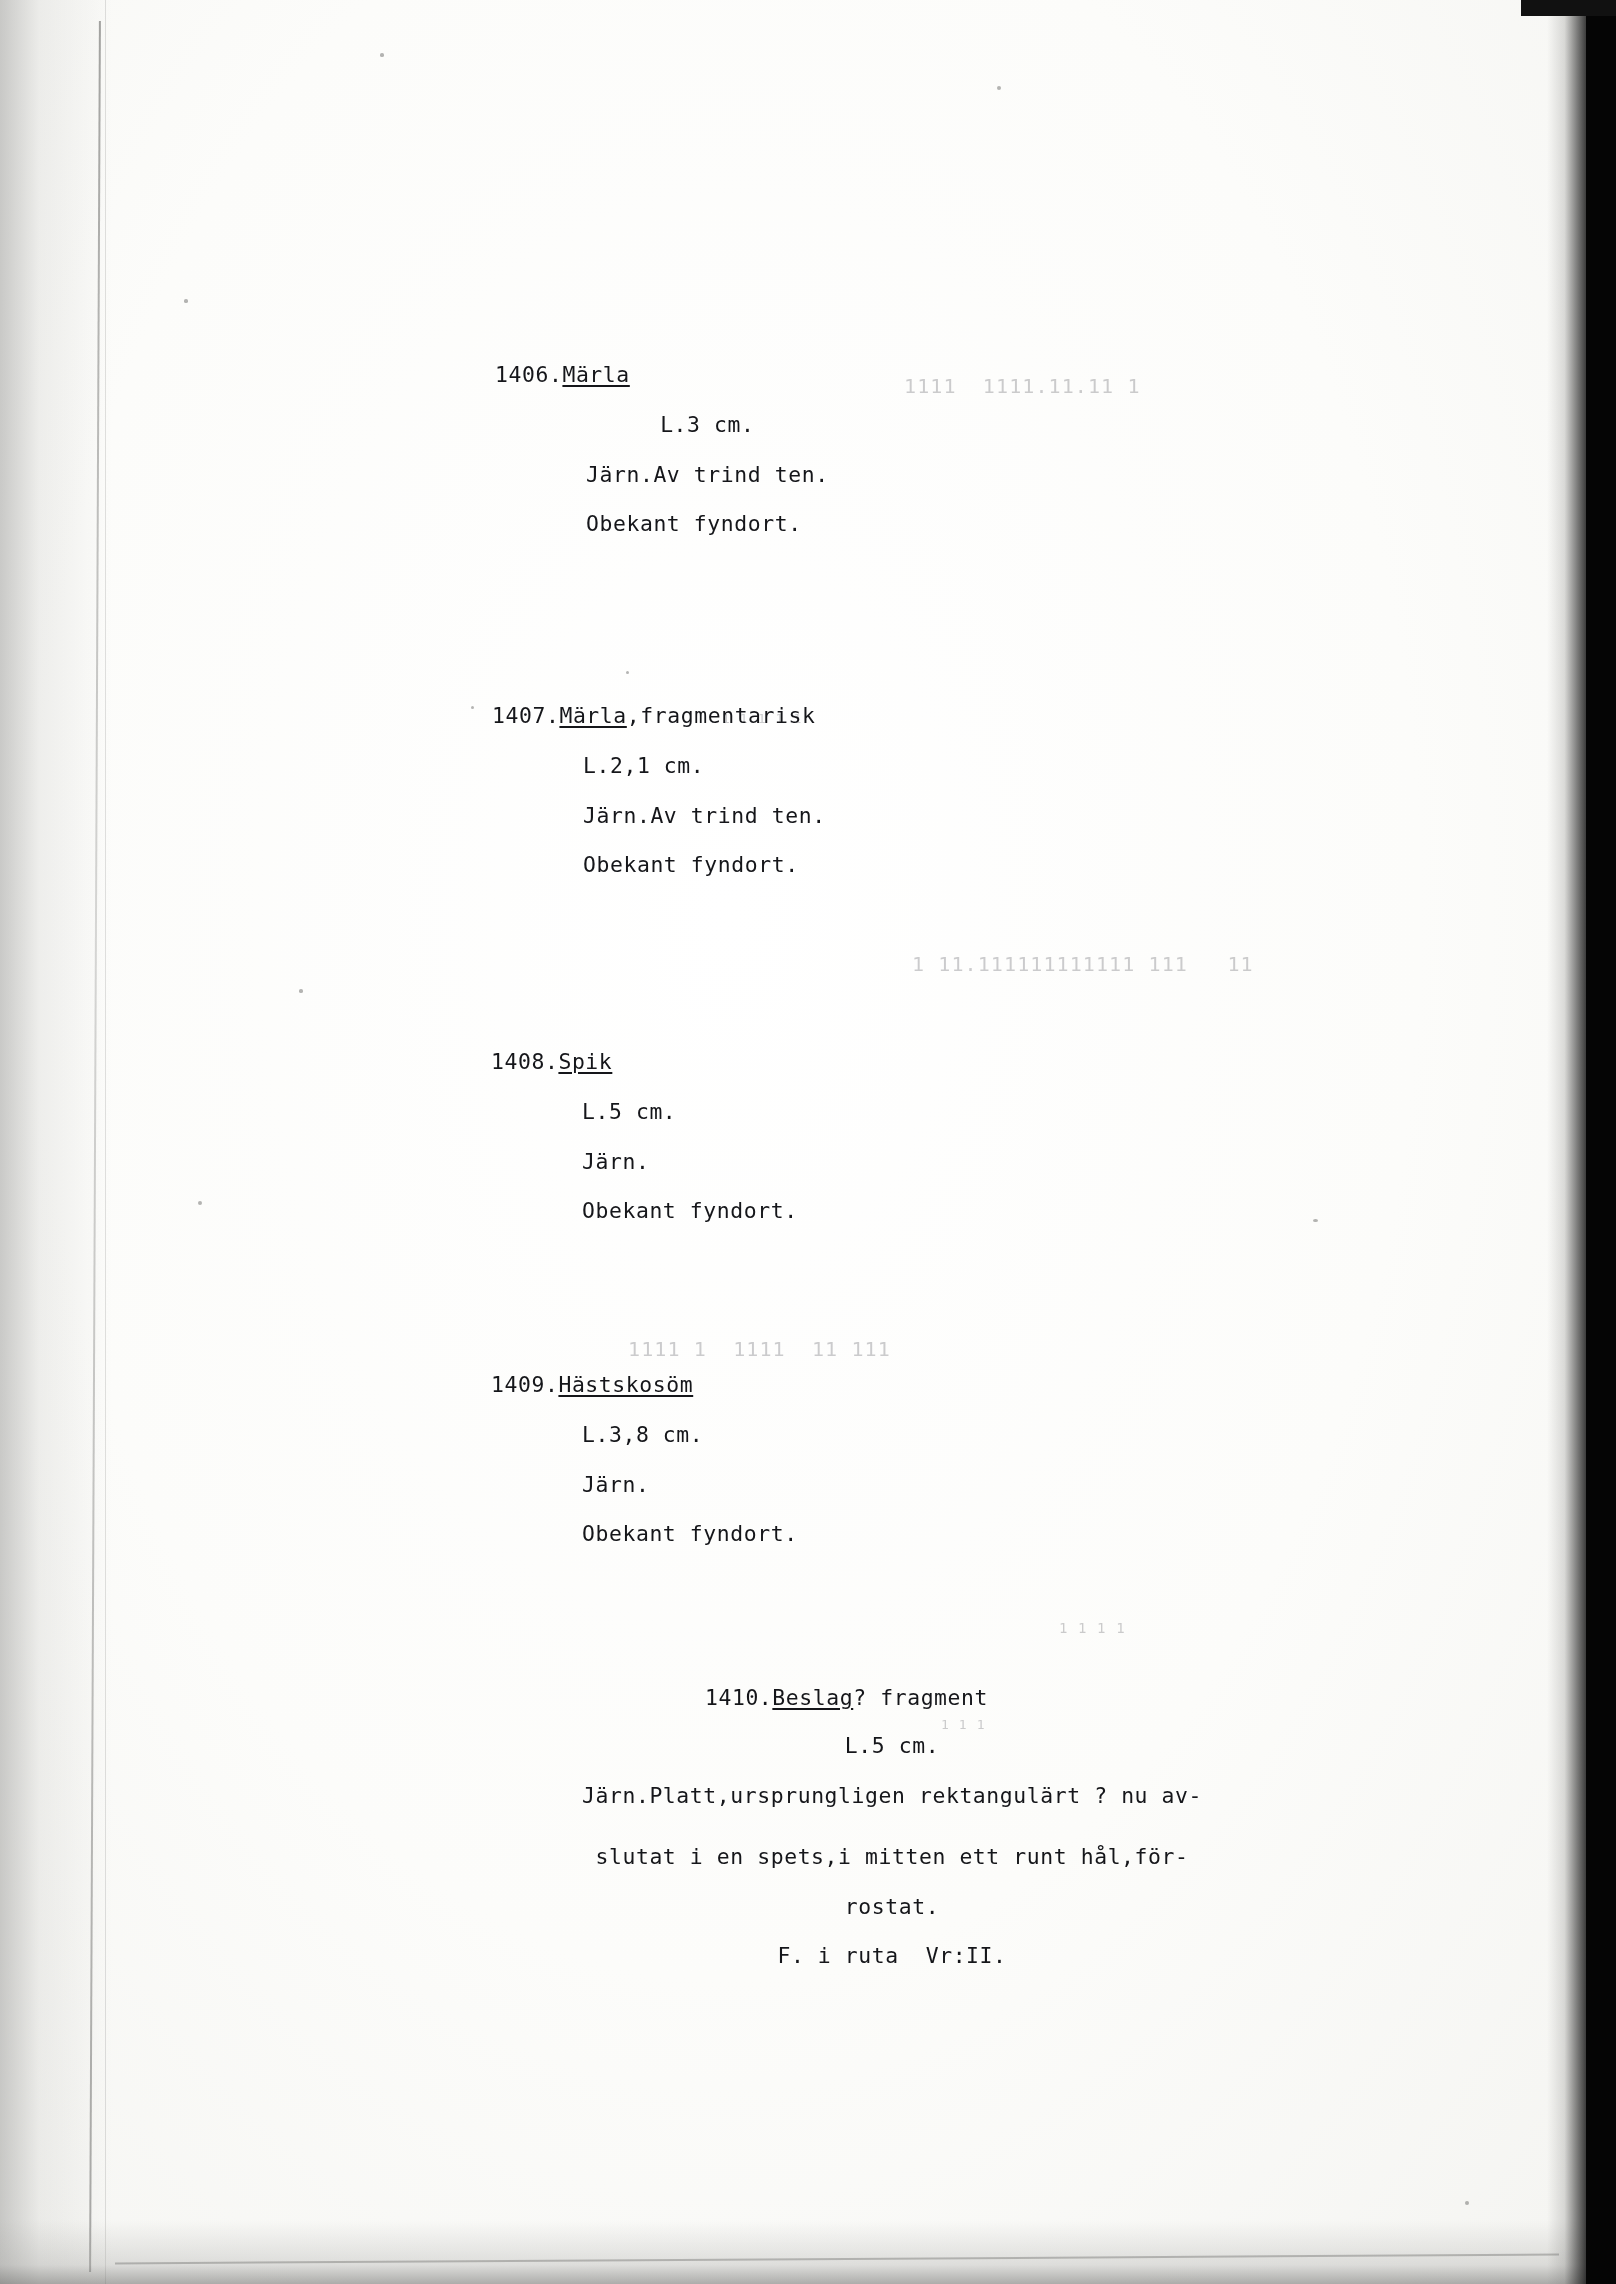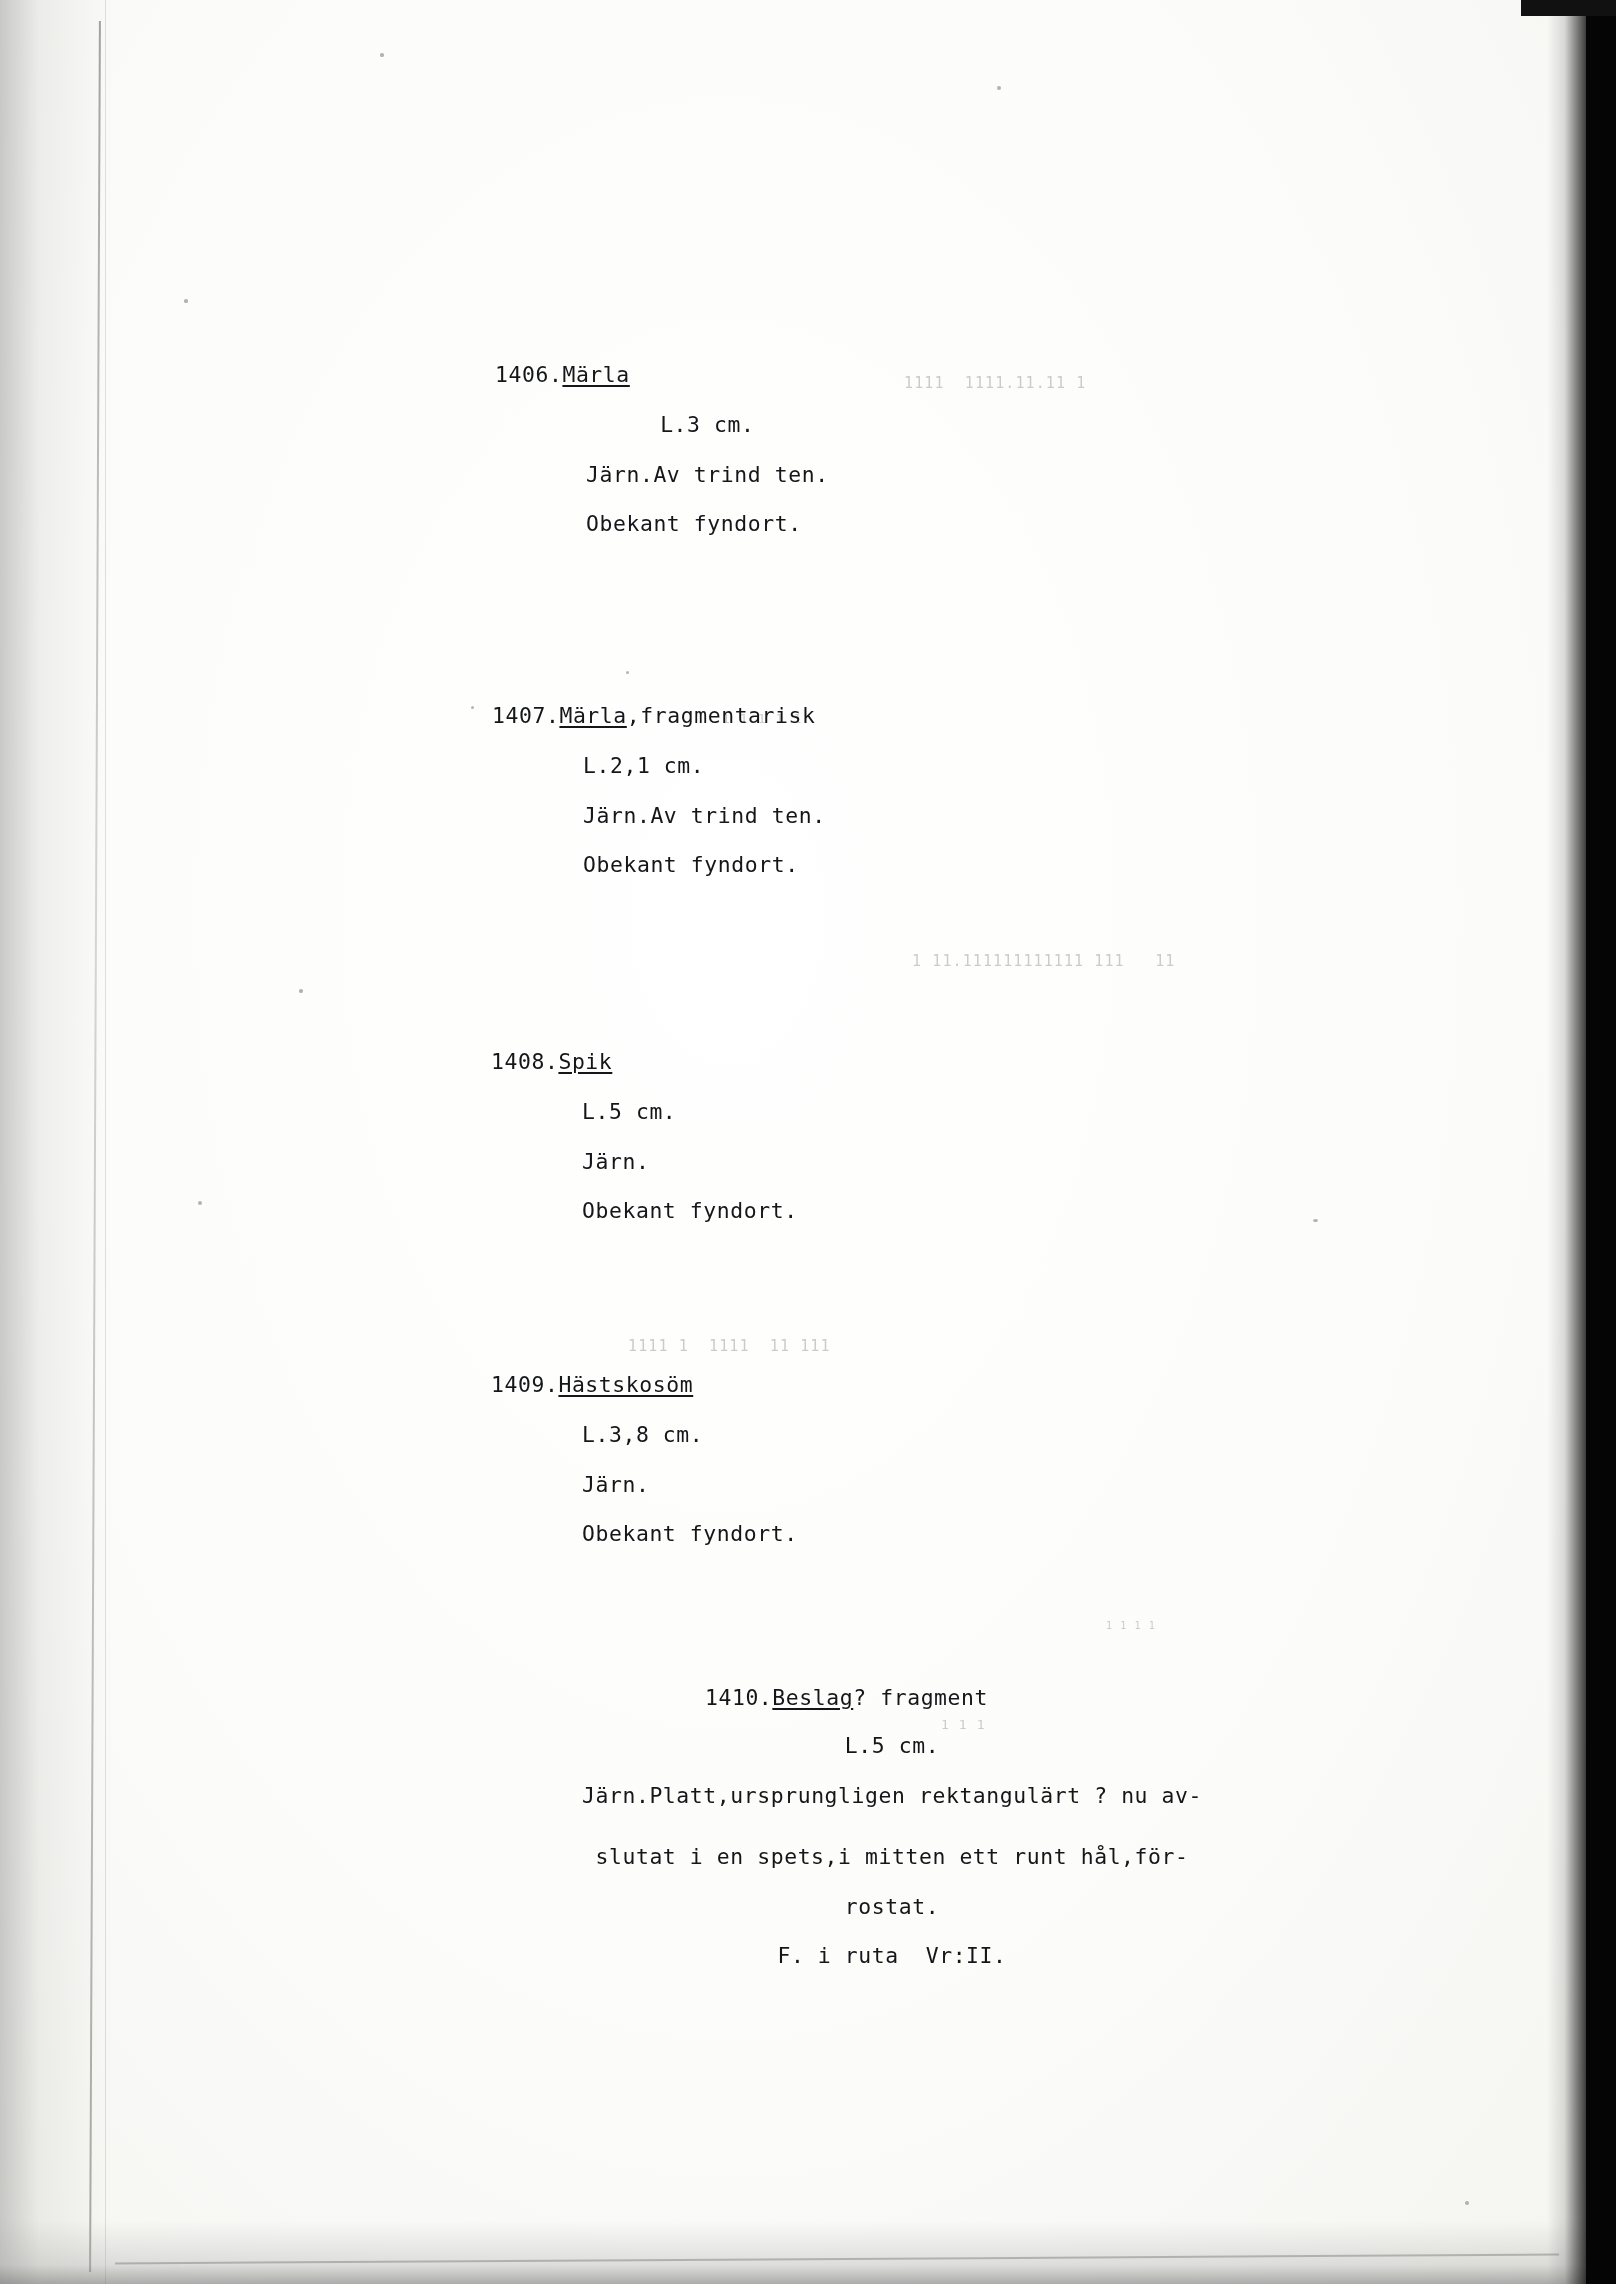--- a/index.html
+++ b/index.html
@@ -107,21 +107,21 @@
     text-underline-offset: 2.7px;
     text-decoration-thickness: 1.6px;
   }
   .indent {
     padding-left: 91px;
   }
   
   .ghost {
     position: absolute;
     color: rgba(120,122,126,0.38);
-    font-size: 15px;
+    font-size: 20px;
     letter-spacing: 1.1px;
     white-space: pre;
     filter: blur(0.3px);
   }
   .speck {
     position: absolute;
     background: rgba(90,90,88,0.45);
     border-radius: 50%;
   }
 </style>
@@ -133,21 +133,21 @@
   <div class="left-edge"></div>
   <div class="left-line"></div>
   <div class="left-line2"></div>
 
   <div class="doc">
 
     <div class="ghost" style="left:904px; top:374px;">1111  1111.11.11 1</div>
     <div class="ghost" style="left:912px; top:952px;">1 11.111111111111 111   11</div>
     <div class="ghost" style="left:628px; top:1337px;">1111 1  1111  11 111</div>
     <div class="ghost" style="left:722px; top:711px; font-size:13px;">1 1 1 1 1</div>
-    <div class="ghost" style="left:1059px; top:1620px; font-size:10px;margin-left:47px;">1 1 1 1</div>
+    <div class="ghost" style="left:1059px; top:1620px; font-size:14px;">1 1 1 1</div>
     <div class="ghost" style="left:941px; top:1717px; font-size:13px;">1 1 1</div>
 
     <div class="speck" style="left:380px; top:53px; width:3.7px; height:3.7px;"></div>
     <div class="speck" style="left:997px; top:86px; width:4.3px; height:4.3px;"></div>
     <div class="speck" style="left:184px; top:299px; width:3.7px; height:3.7px;"></div>
     <div class="speck" style="left:299px; top:989px; width:3.7px; height:3.7px;"></div>
     <div class="speck" style="left:198px; top:1201px; width:4.3px; height:4.3px;"></div>
     <div class="speck" style="left:1313px; top:1219px; width:4.8px; height:3.2px;"></div>
     <div class="speck" style="left:471px; top:706px; width:3.2px; height:3.2px;"></div>
     <div class="speck" style="left:1465px; top:2201px; width:4.3px; height:4.3px;"></div>

